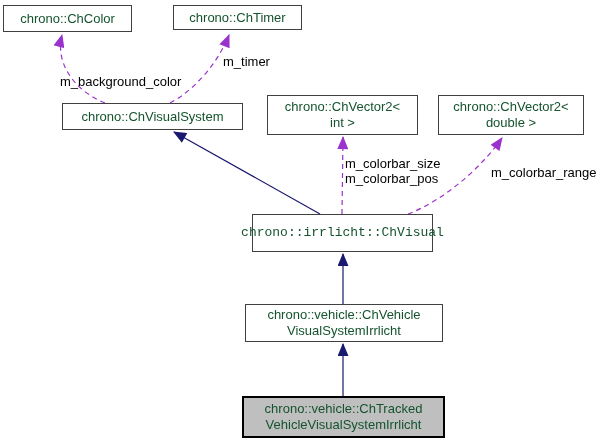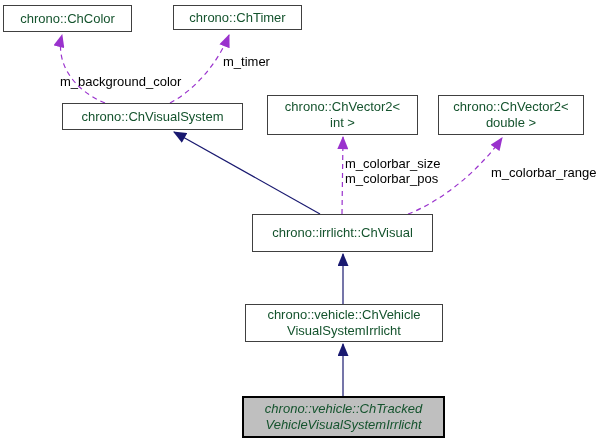--- a/index.html
+++ b/index.html
@@ -8,21 +8,21 @@
     font-family:"Liberation Sans", sans-serif;
   }
   .edges{position:absolute;left:0;top:0;width:613px;height:441px;}
   .edge-solid{fill:none;stroke:#191970;stroke-width:1.2;}
   .edge-dashed{fill:none;stroke:#9a32cd;stroke-width:1.2;stroke-dasharray:5 4;}
   .node{
     position:absolute;box-sizing:border-box;background:#ffffff;border:1px solid #404040;
     display:flex;flex-direction:column;align-items:center;justify-content:center;
     font-size:13px;line-height:16px;color:#14532d;text-align:center;white-space:nowrap;
   }
-  .node.current{background:#bfbfbf;border:2px solid #000000;font-style:italic;}
+  .node.current{background:#bfbfbf;border:2px solid #000000;}
   .edge-label{
     position:absolute;font-size:13px;line-height:15px;color:#000;white-space:nowrap;
   }
   .edge-label span{display:block;}
 </style>
 </head>
 <body>
 
 <div class="canvas">
 
@@ -60,21 +60,21 @@
   <div class="node" style="left:267px;top:95px;width:151px;height:40px;">
     <span>chrono::ChVector2&lt;</span>
     <span>int &gt;</span>
   </div>
 
   <div class="node" style="left:438px;top:95px;width:146px;height:40px;">
     <span>chrono::ChVector2&lt;</span>
     <span>double &gt;</span>
   </div>
 
-  <div class="node" style="left:252px;top:214px;width:181px;height:38px;">
+  <div class="node" style="left:252px;top:214px;width:181px;height:38px;font-family:Liberation Mono, monospace;">
     <span>chrono::irrlicht::ChVisual</span>
   </div>
 
   <div class="node" style="left:245px;top:304px;width:198px;height:38px;">
     <span>chrono::vehicle::ChVehicle</span>
     <span>VisualSystemIrrlicht</span>
   </div>
 
   <div class="node current" style="left:242px;top:396px;width:203px;height:42px;">
     <span>chrono::vehicle::ChTracked</span>

